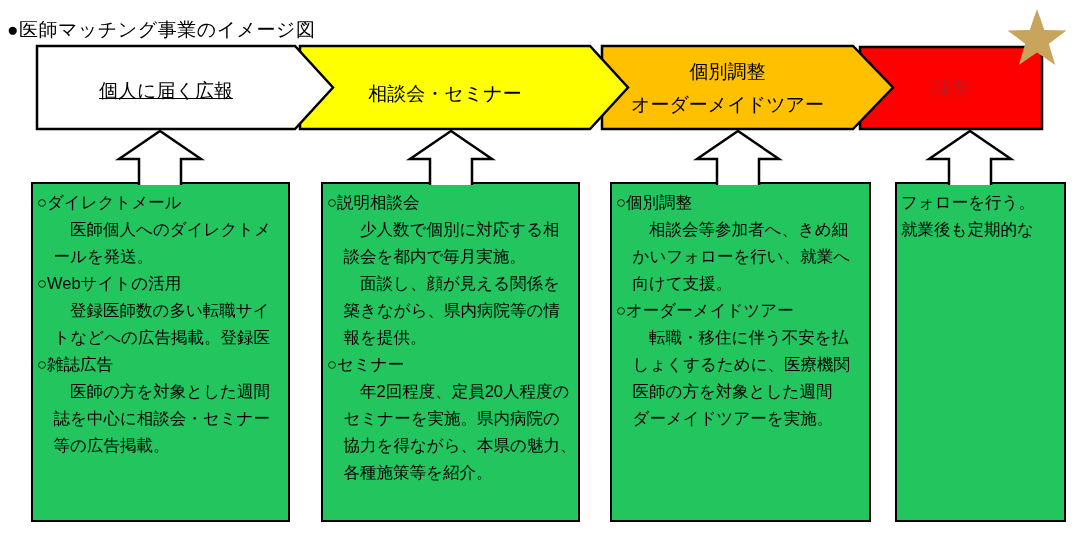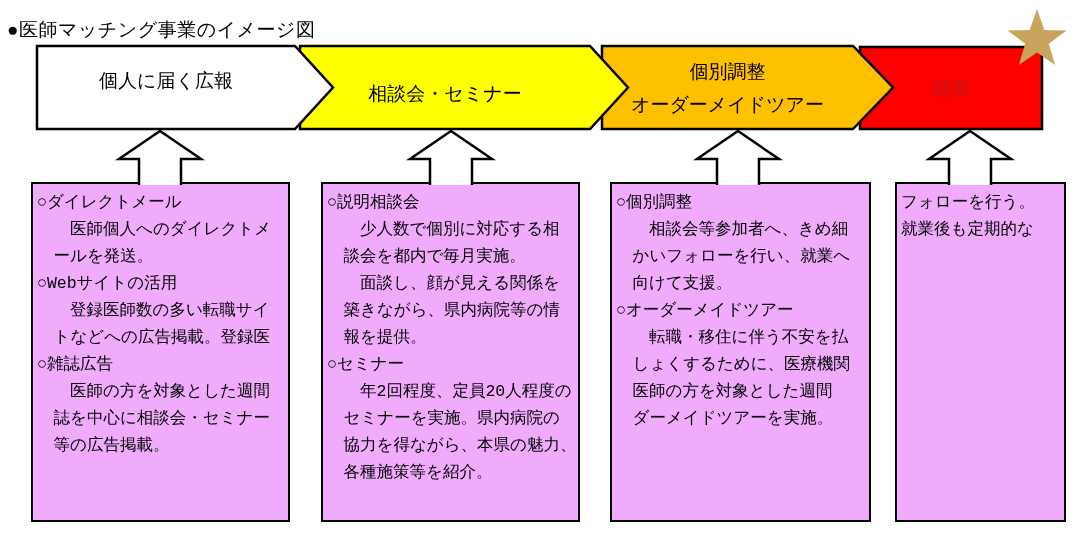--- a/index.html
+++ b/index.html
@@ -15,44 +15,43 @@
     position:absolute;left:7px;top:21px;
     font-size:19px;line-height:18px;
     letter-spacing:0.5px;
   }
   .svg-layer{
     position:absolute;left:0;top:0;width:1077px;height:543px;
     z-index:3;pointer-events:none;
   }
   .detail-box{
     position:absolute;top:182px;height:340px;
-    border:2.5px solid #000;background:#f0abfc;
+    border:2.5px solid #000;background:#22c55e;
     box-sizing:border-box;
     padding:5px 3px 0 4px;
     z-index:1;
-    font-family:Liberation Mono, monospace;
   }
   .box-1{left:31px;width:259px;}
   .box-2{left:321px;width:259px;}
   .box-3{left:610px;width:261px;}
   .box-4{left:895px;width:171px;}
   .text-line{
     height:27px;line-height:27px;
     font-size:16.5px;
     white-space:pre;
     overflow:visible;
   }
   .chevron-label{
     position:absolute;z-index:4;
     display:flex;align-items:center;justify-content:center;
     flex-direction:column;
     font-size:19px;line-height:33px;
     text-align:center;
   }
-  .label-1{left:37px;top:46px;width:258px;height:69px;}
+  .label-1{left:37px;top:56px;width:258px;height:69px;text-decoration:underline;}
   .label-2{left:300px;top:46px;width:290px;height:95px;}
   .label-3{left:602px;top:46px;width:251px;height:83px;}
   .label-4{left:860px;top:47px;width:182px;height:82px;color:#b91c1c;}
 </style>
 </head>
 <body>
 
 <div class="page">
 
   <div class="title">●医師マッチング事業のイメージ図</div>

